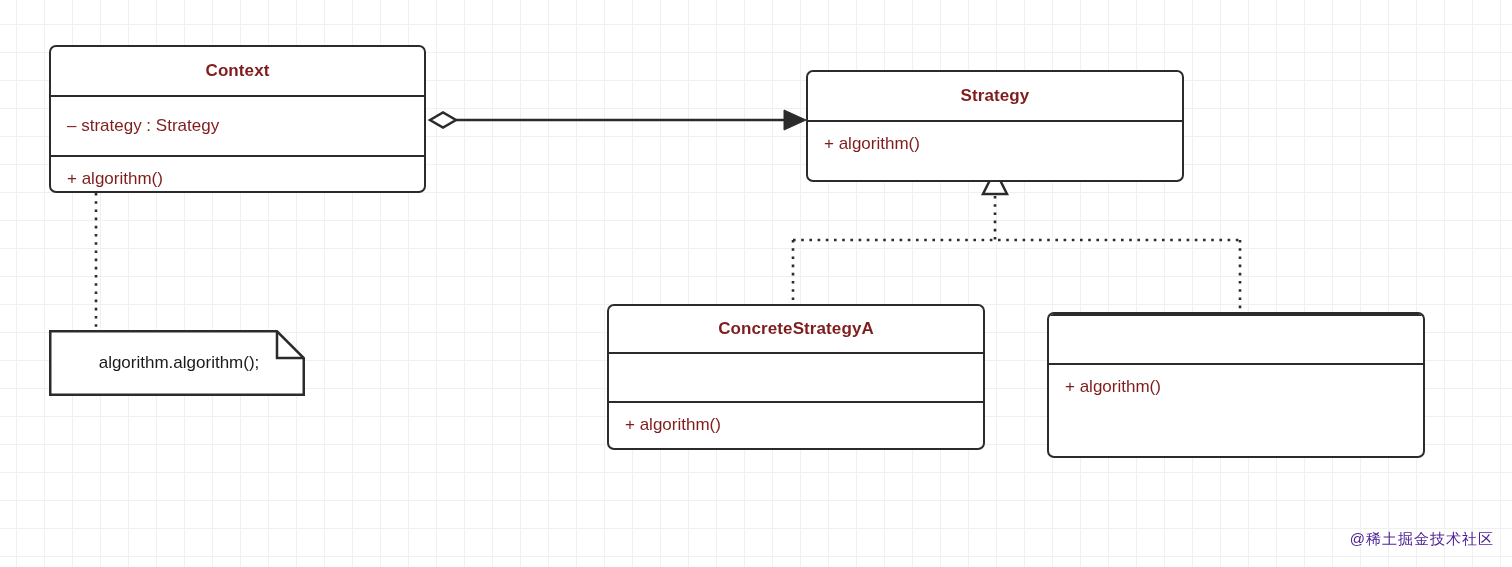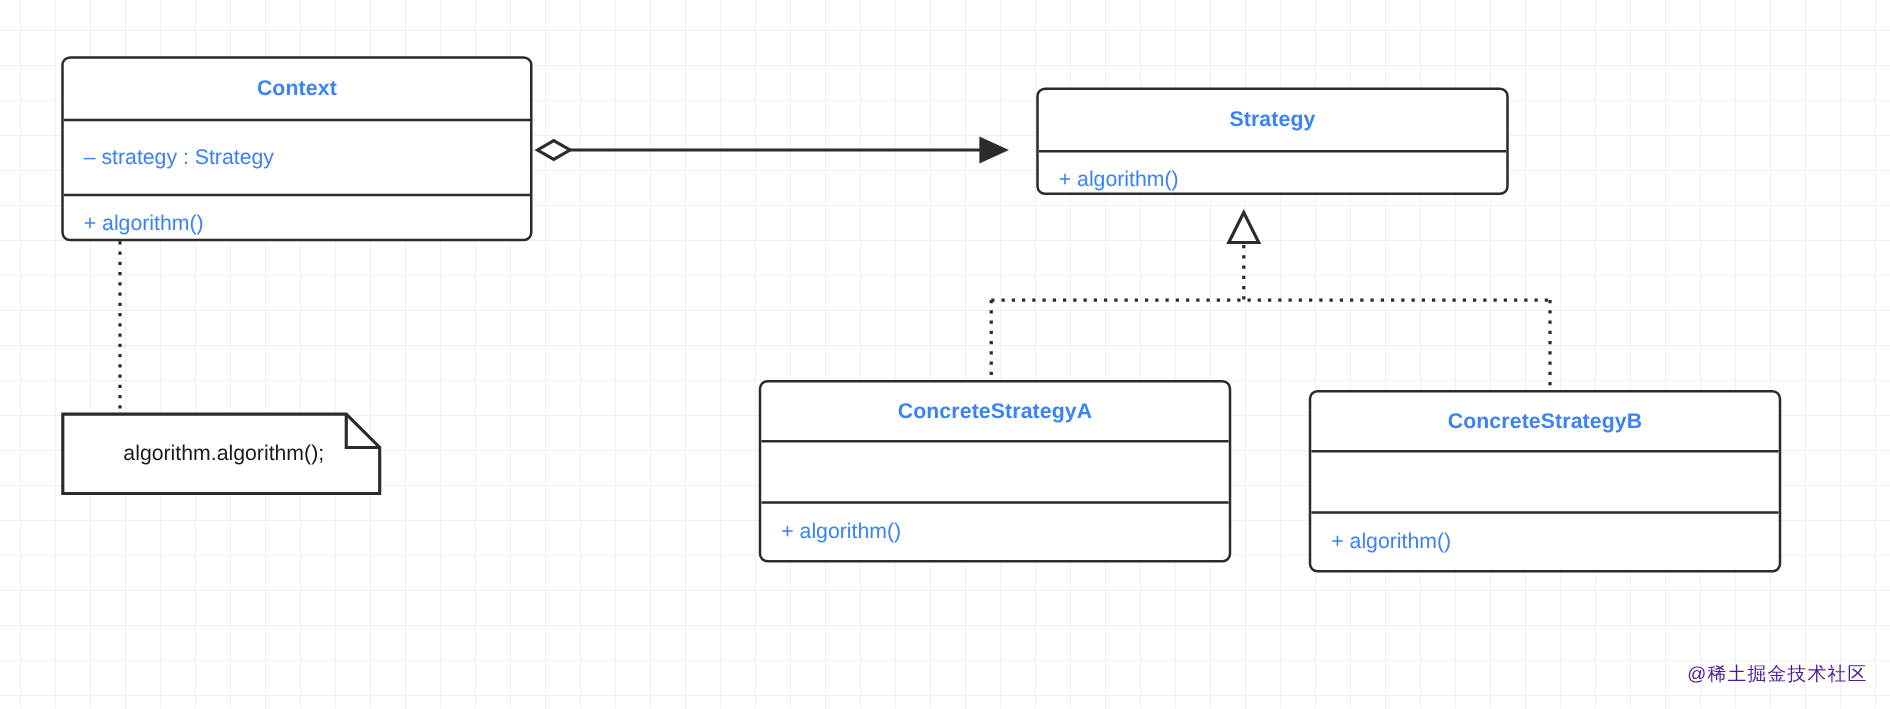--- a/index.html
+++ b/index.html
@@ -46,21 +46,21 @@
     box-sizing: border-box;
     background: #ffffff;
     border: 2.5px solid #2b2b2b;
     border-radius: 7px;
     overflow: hidden;
   }
   .uml-row {
     box-sizing: border-box;
     display: flex;
     align-items: center;
-    color: #3b82f6;
+    color: #7f1d1d;
   }
   .uml-title {
     justify-content: center;
     font-weight: bold;
     font-size: 17px;
     letter-spacing: 0.1px;
   }
   .uml-member {
     justify-content: flex-start;
     padding-left: 16px;
@@ -147,33 +147,32 @@
     <path d="M 277 331.25 L 277 358 L 303.75 358" fill="none" stroke="#2b2b2b" stroke-width="2.5" stroke-linejoin="miter"></path>
   </g>
 </svg>
 
 <div class="uml-class" id="context-class" style="left:49px; top:45px; width:377px; height:148px;">
   <div class="uml-row uml-title" style="height:48px;">Context</div>
   <div class="uml-row uml-member uml-sep" style="height:60px;">– strategy : Strategy</div>
   <div class="uml-row uml-member uml-sep" style="height:45px;">+ algorithm()</div>
 </div>
 
-<div class="uml-class" id="strategy-class" style="left:806px; top:70px; width:378px; height:86px;margin-left:23px;">
+<div class="uml-class" id="strategy-class" style="left:806px; top:70px; width:378px; height:112px;">
   <div class="uml-row uml-title" style="height:48px;">Strategy</div>
   <div class="uml-row uml-member uml-sep" style="height:45px;">+ algorithm()</div>
 </div>
 
 <div class="uml-class" id="concrete-a-class" style="left:607px; top:304px; width:378px; height:146px;">
   <div class="uml-row uml-title" style="height:46px;">ConcreteStrategyA</div>
   <div class="uml-row uml-member uml-sep" style="height:49px;"></div>
   <div class="uml-row uml-member uml-sep" style="height:46px;">+ algorithm()</div>
 </div>
 
 <div class="uml-class" id="concrete-b-class" style="left:1047px; top:312px; width:378px; height:146px;">
-  <div class="uml-row uml-title" style="height:46px;">ConcreteStrategyB</div>
   <div class="uml-row uml-member uml-sep" style="height:49px;"></div>
   <div class="uml-row uml-member uml-sep" style="height:46px;">+ algorithm()</div>
 </div>
 
 <div id="note-box">
   <div id="note-text">algorithm.algorithm();</div>
 </div>
 
 <div id="watermark">@稀土掘金技术社区</div>
 

